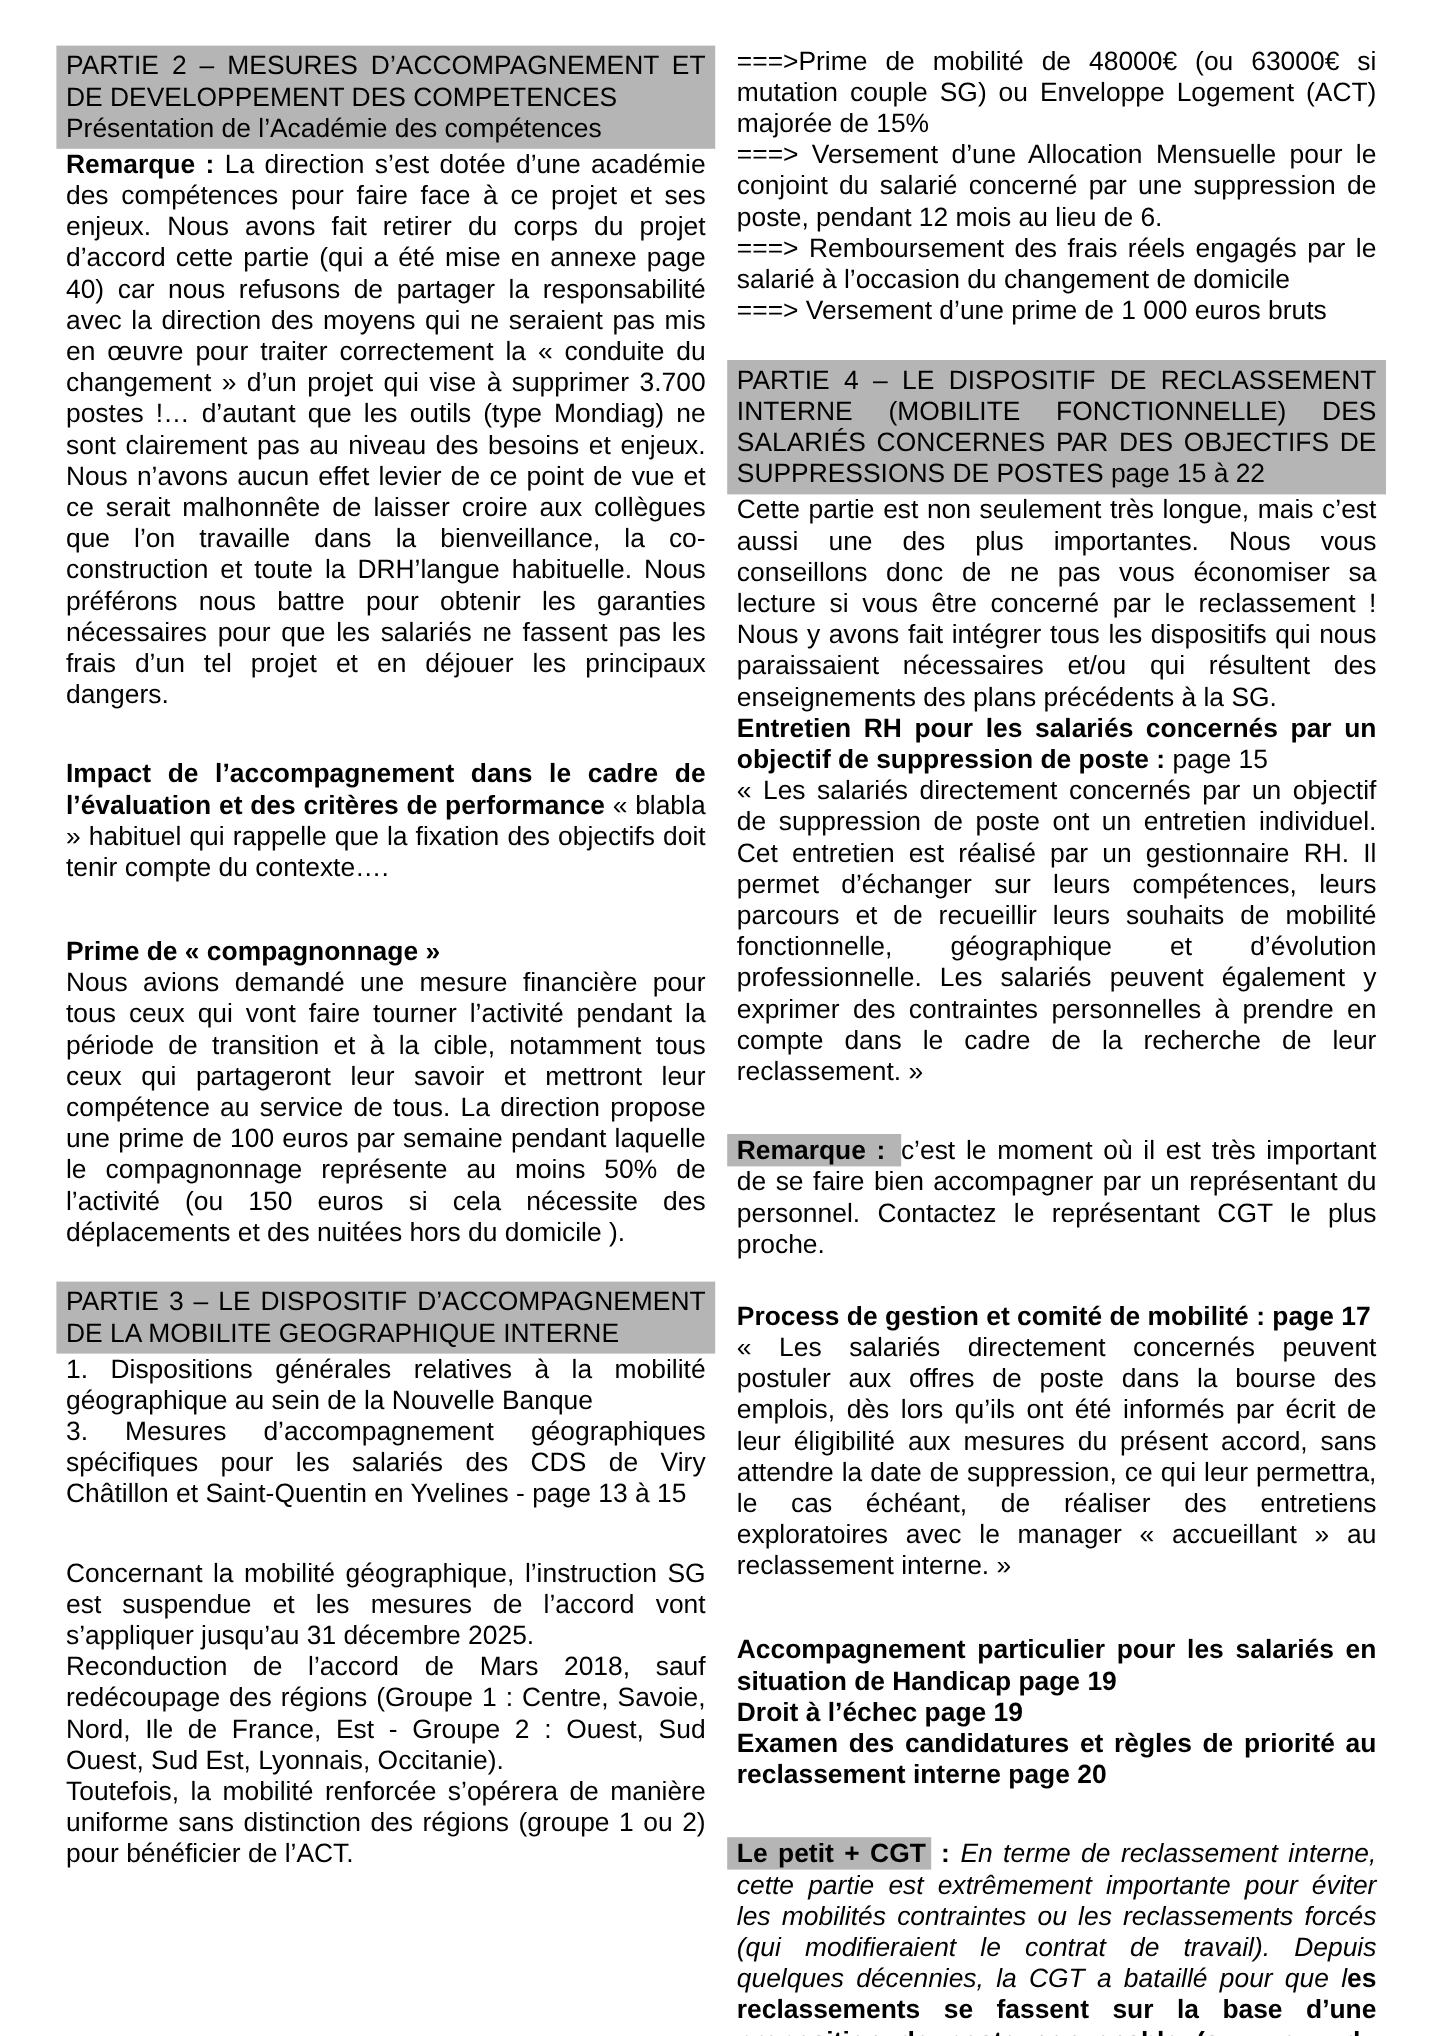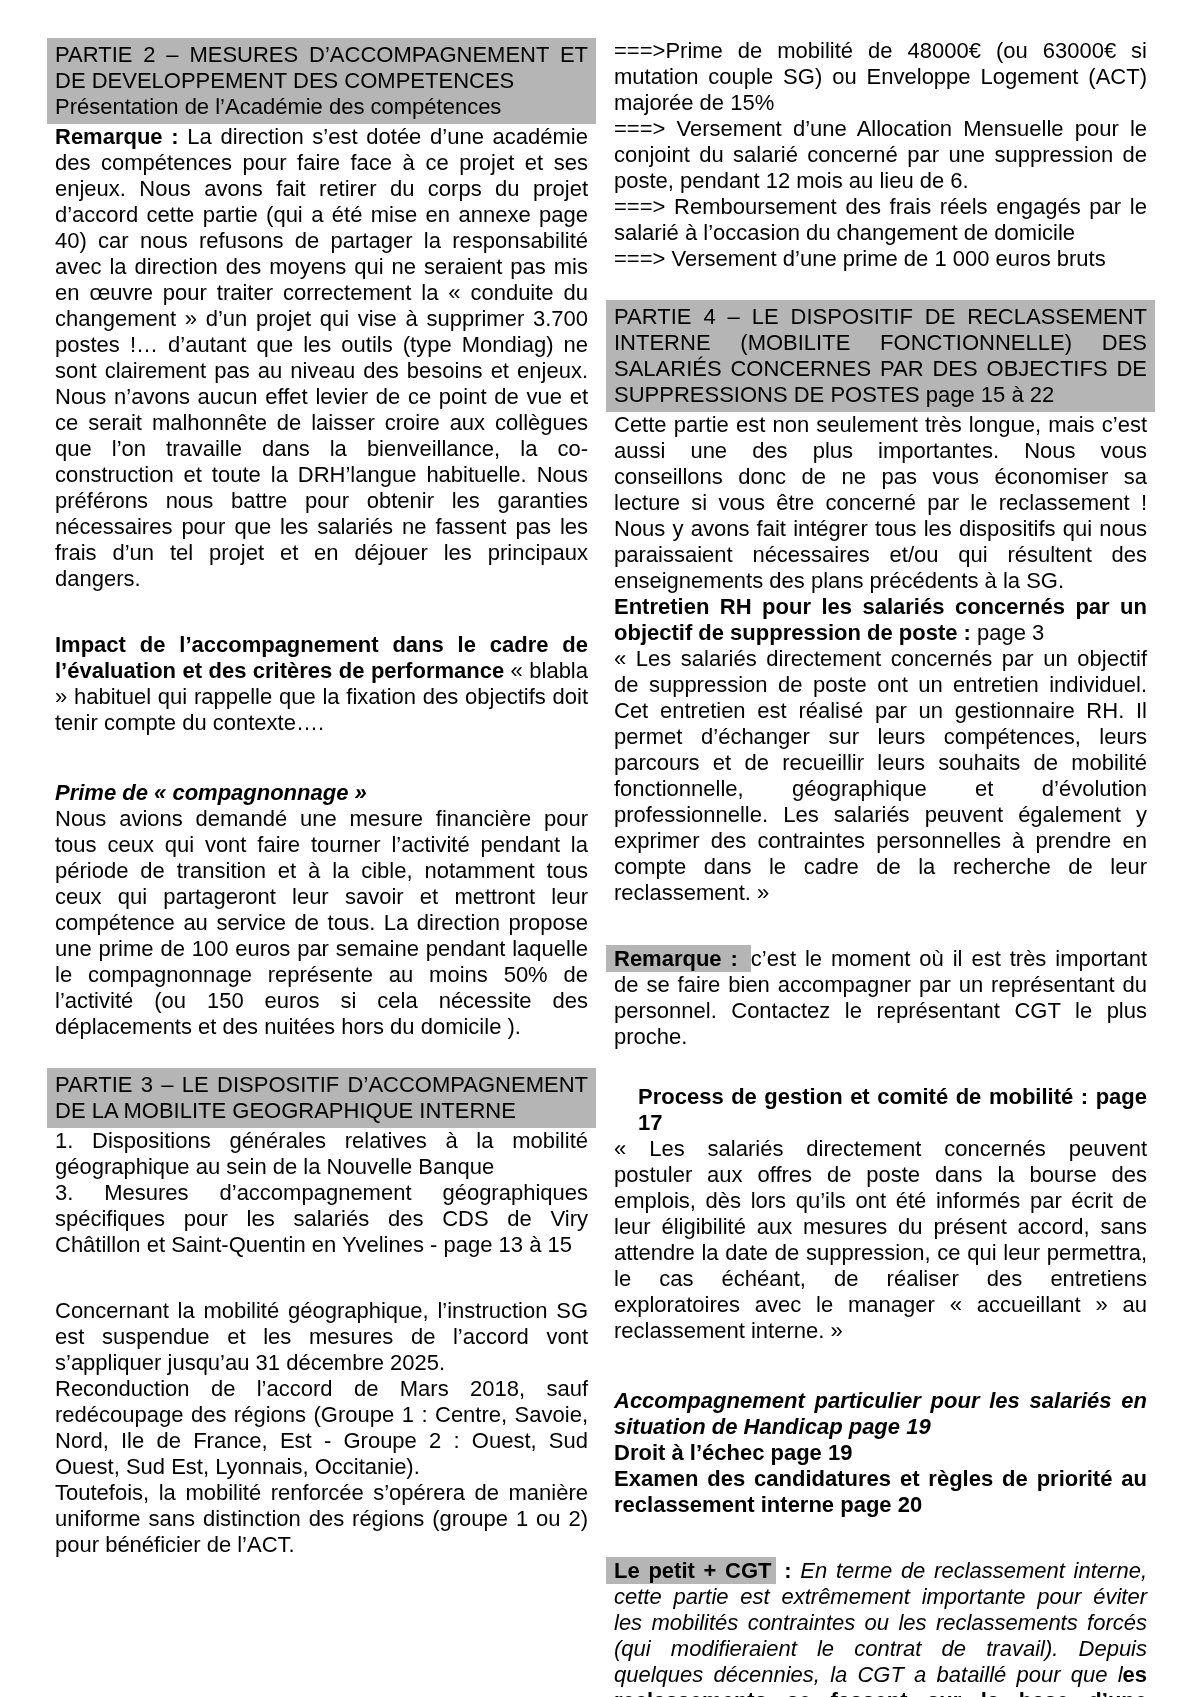--- a/index.html
+++ b/index.html
@@ -20,24 +20,24 @@
     margin-left:-8px;margin-right:-8px;
     font-weight:normal;
   }
   .hl{
     background:#b5b5b5;
     font-weight:bold;
     padding:1px 4px 1px 8px;
     margin-left:-8px;
   }
   .mt28{margin-top:28px;}
-  .mt34{margin-top:34px;margin-left:24px;}
+  .mt34{margin-top:34px;}
   .mt36{margin-top:40px;}
   .mt40{margin-top:40px;}
-  .mt44{margin-top:44px;font-style:italic;}
+  .mt44{margin-top:44px;}
   i{font-style:italic;}
   .upright{font-style:normal;}
 </style>
 </head>
 <body>
 
 <div class="page">
   <div class="columns">
 
     <div class="col">
@@ -68,21 +68,21 @@
 
       <p class="just">===&gt;Prime de mobilité de 48000€ (ou 63000€ si mutation couple SG) ou  Enveloppe Logement (ACT) majorée de 15%</p>
       <p class="just">===&gt; Versement d’une Allocation Mensuelle pour le conjoint du salarié concerné par une suppression de poste, pendant  12 mois au lieu de 6.</p>
       <p class="just">===&gt; Remboursement des frais réels engagés par le salarié à l’occasion du changement de domicile</p>
       <p class="just">===&gt; Versement d’une prime de 1 000 euros bruts</p>
 
       <div class="graybox just mt28"><span>PARTIE 4 – LE DISPOSITIF DE RECLASSEMENT INTERNE (MOBILITE FONCTIONNELLE) DES SALARIÉS CONCERNES PAR DES OBJECTIFS DE SUPPRESSIONS DE POSTES</span><span> page 15 à 22</span></div>
 
       <p class="just">Cette partie est non seulement très longue, mais c’est aussi une des plus importantes. Nous vous conseillons donc de ne pas vous économiser sa lecture si vous être concerné par le reclassement ! Nous y avons fait intégrer tous les dispositifs qui nous paraissaient nécessaires et/ou qui résultent des enseignements des plans précédents à la SG.</p>
 
-      <p class="just"><b>Entretien RH pour les salariés concernés par un objectif de suppression de poste :</b><span> page 3</span></p>
+      <p class="just"><b>Entretien RH pour les salariés concernés par un objectif de suppression de poste :</b><span> page 15</span></p>
       <p class="just">« Les salariés directement concernés par un objectif de suppression de poste ont un entretien individuel. Cet entretien est réalisé par un gestionnaire RH. Il permet d’échanger sur leurs compétences, leurs parcours et de recueillir leurs souhaits de mobilité fonctionnelle, géographique et d’évolution professionnelle. Les salariés peuvent également y exprimer des contraintes personnelles à prendre en compte dans le cadre de la recherche de leur reclassement. »</p>
 
       <p class="just mt40"><span class="hl">Remarque : </span><span>c’est le moment où il est très important de se faire bien accompagner par un représentant du personnel. Contactez le représentant CGT le plus proche.</span></p>
 
       <p class="bold mt34">Process de gestion et comité de mobilité : page 17</p>
       <p class="just">« Les salariés directement concernés peuvent postuler aux offres de poste dans la bourse des emplois, dès lors qu’ils ont été informés par écrit de leur éligibilité aux mesures du présent accord, sans attendre la date de suppression, ce qui leur permettra, le cas échéant, de réaliser des entretiens exploratoires avec le manager « accueillant » au reclassement interne. »</p>
 
       <p class="bold just mt44">Accompagnement particulier pour les salariés en situation de Handicap page 19</p>
       <p class="bold just">Droit à l’échec page 19</p>
       <p class="bold just">Examen des candidatures et règles de priorité au reclassement interne page 20</p>

